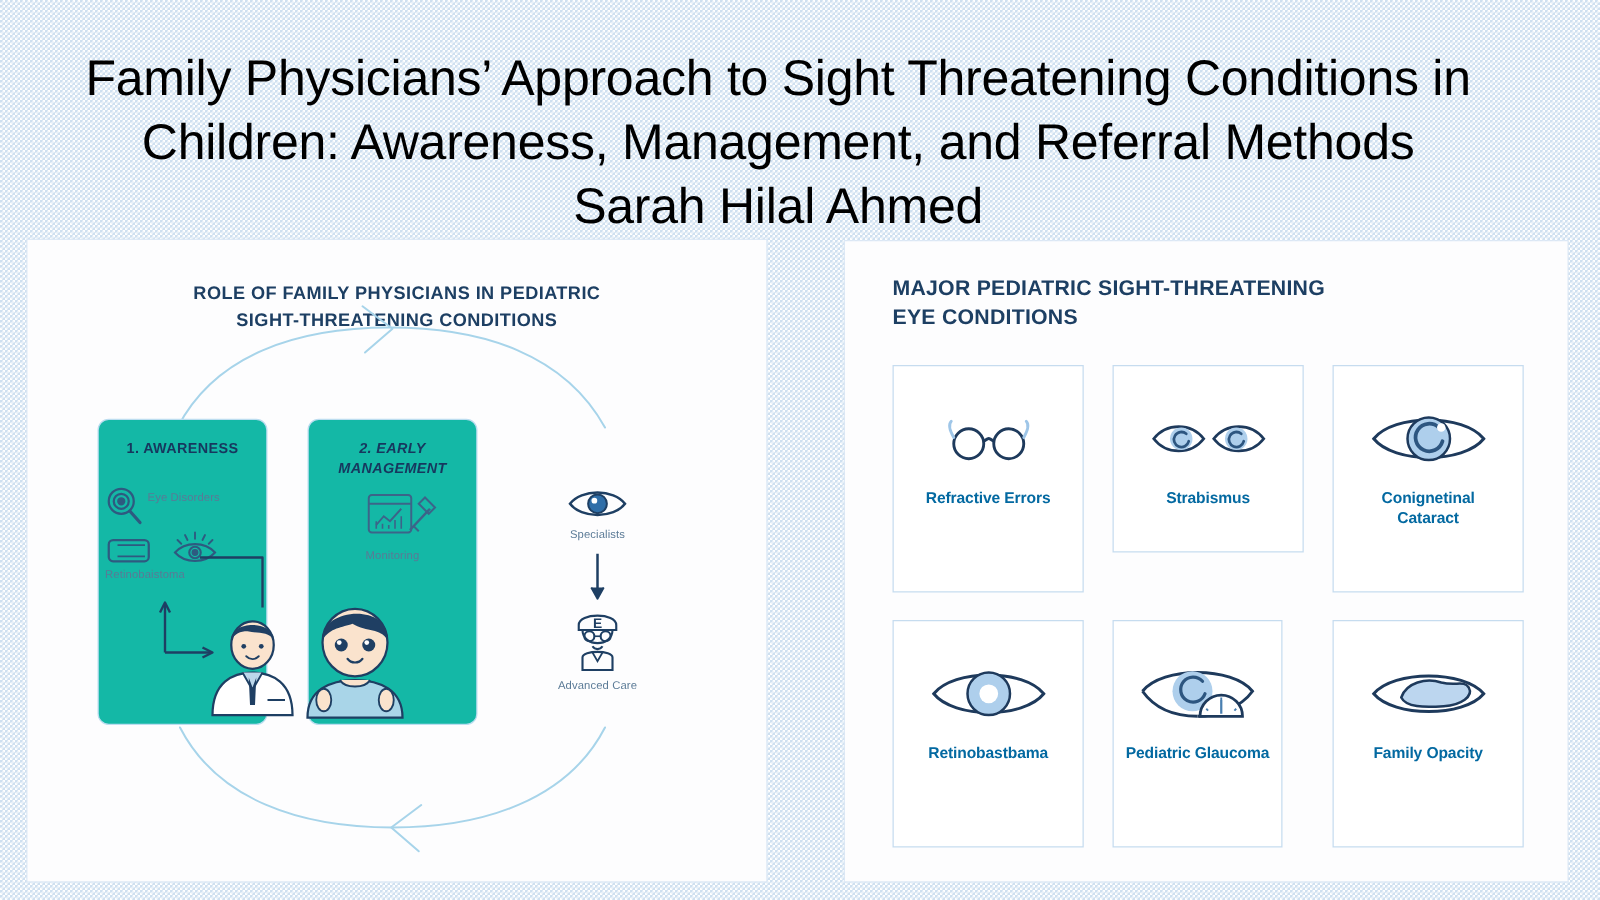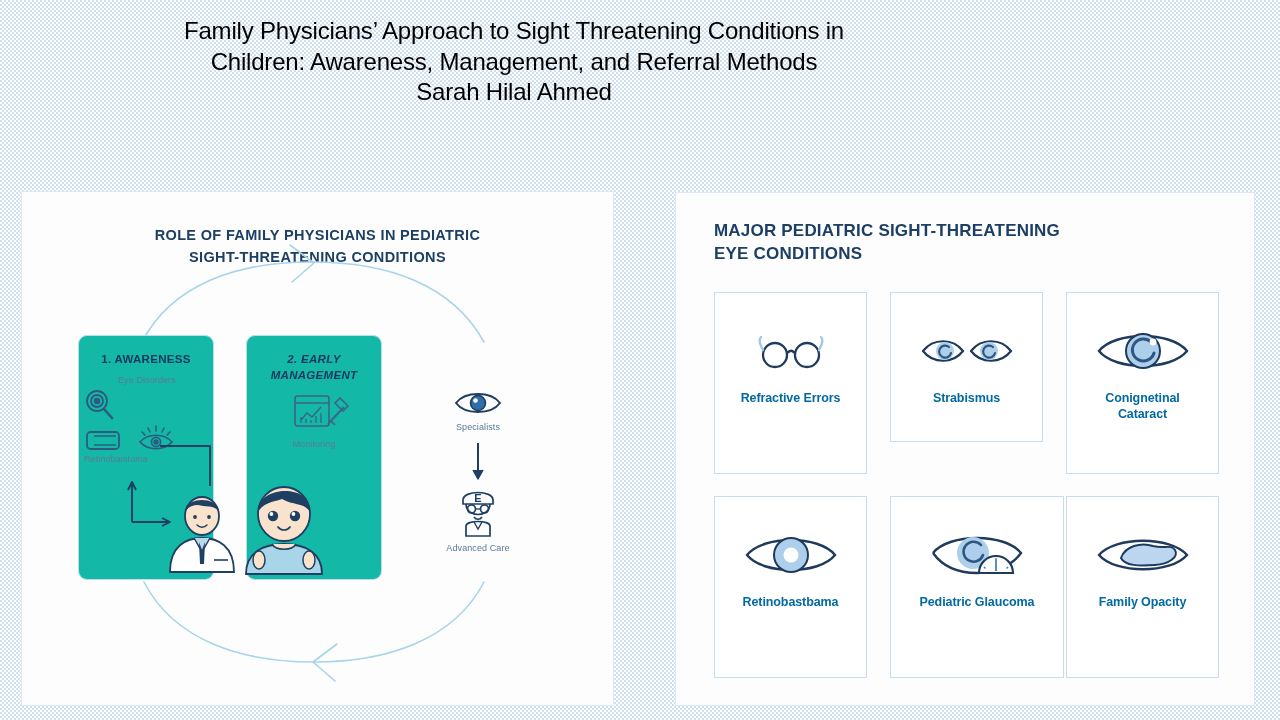--- a/index.html
+++ b/index.html
@@ -9,23 +9,23 @@
     background-color:#cfe0f0;
     background-image:
       linear-gradient(45deg,#ffffff 25%,transparent 25%,transparent 75%,#ffffff 75%),
       linear-gradient(45deg,#ffffff 25%,transparent 25%,transparent 75%,#ffffff 75%);
     background-size:4px 4px;
     background-position:0 0,2px 2px;
   }
 
   
   .slide-title{
-    position:absolute;left:40px;top:16px;width:948px;
+    position:absolute;left:40px;top:38px;width:1165px;
     text-align:center;color:#000000;
-    font-size:24px;line-height:1.28;font-weight:400;
+    font-size:40px;line-height:1.28;font-weight:400;
     letter-spacing:-.2px;white-space:pre-line;
   }
 
   
   .panel{
     position:absolute;background:#fdfdfe;
     box-shadow:0 0 0 1px rgba(220,232,245,.9);
   }
   #left-panel{left:22px;top:192px;width:591px;height:513px;}
   #right-panel{left:676px;top:193px;width:578px;height:512px;}
@@ -117,21 +117,21 @@
       <path d="M12 48 L34 48 M12 57 L34 57" stroke-width="1.4"></path>
     </g>
 
     <g stroke="#2e5a80" fill="none" stroke-width="1.7">
       <path d="M58 54 C66 45 82 45 90 54 C82 63 66 63 58 54 Z"></path>
       <circle cx="74" cy="54" r="4.6"></circle>
       <circle cx="74" cy="54" r="1.9" fill="#2e5a80"></circle>
       <path d="M74 38 L74 43 M66 40 L68 44 M82 40 L80 44 M60 44 L63 47 M88 44 L85 47" stroke-width="1.5" stroke-linecap="round"></path>
     </g>
   </svg>
-  <div class="step-label" style="left:96px;top:183px;">Eye Disorders</div>
+  <div class="step-label" style="left:96px;top:201px;">Eye Disorders</div>
   <div class="step-label" style="left:62px;top:262px;">Retinobaistoma</div>
 
   <svg style="position:absolute;left:90px;top:240px;width:120px;height:110px;" viewBox="0 0 120 110">
     <path d="M48 14 L98 14 L98 54" fill="none" stroke="#1e3f63" stroke-width="1.9" stroke-linejoin="round"></path>
     <path d="M20 90 L56 90" fill="none" stroke="#1e3f63" stroke-width="1.9"></path>
     <path d="M20 90 L20 52" fill="none" stroke="#1e3f63" stroke-width="1.9"></path>
     <path d="M16 58 L20 50 L24 58" fill="none" stroke="#1e3f63" stroke-width="1.9" stroke-linejoin="round"></path>
     <path d="M50 86 L58 90 L50 94" fill="none" stroke="#1e3f63" stroke-width="1.9" stroke-linejoin="round"></path>
   </svg>
 
@@ -261,21 +261,21 @@
       <div class="cond-icon">
         <svg viewBox="0 0 96 50" width="96" height="50">
           <path d="M4 25 C20 5 76 5 92 25 C76 45 20 45 4 25 Z" fill="none" stroke="#1e3a5c" stroke-width="2.4"></path>
           <circle cx="48" cy="25" r="17" fill="#aecfec" stroke="#1e3a5c" stroke-width="2"></circle>
           <circle cx="48" cy="25" r="7.5" fill="#ffffff"></circle>
         </svg>
       </div>
       <div class="cond-label">Retinobastbama</div>
     </div>
 
-    <div class="cond-card" style="left:176px;top:204px;width:174px;height:182px;">
+    <div class="cond-card" style="left:176px;top:204px;width:136px;height:182px;">
       <div class="cond-icon">
         <svg viewBox="0 0 96 52" width="96" height="52">
           <path d="M4 24 C20 4 76 4 92 24 C82 38 62 44 48 44" fill="none" stroke="#1e3a5c" stroke-width="2.4"></path>
           <path d="M4 24 C14 38 30 44 48 44" fill="none" stroke="#1e3a5c" stroke-width="2.4"></path>
           <circle cx="44" cy="24" r="16" fill="#aecfec"></circle>
           <path d="M52 16 A10 10 0 1 0 54 26" fill="none" stroke="#2d5680" stroke-width="2.6" stroke-linecap="round"></path>
           <path d="M50 44 A17 17 0 0 1 84 44 Z" fill="#ffffff" stroke="#1e3a5c" stroke-width="2.2"></path>
           <line x1="67" y1="42" x2="67" y2="31" stroke="#4a7fb0" stroke-width="1.8"></line>
           <path d="M55 38 L56.5 39.5 M67 29 L67 31 M79 38 L77.5 39.5" stroke="#4a7fb0" stroke-width="1.5"></path>
         </svg>

